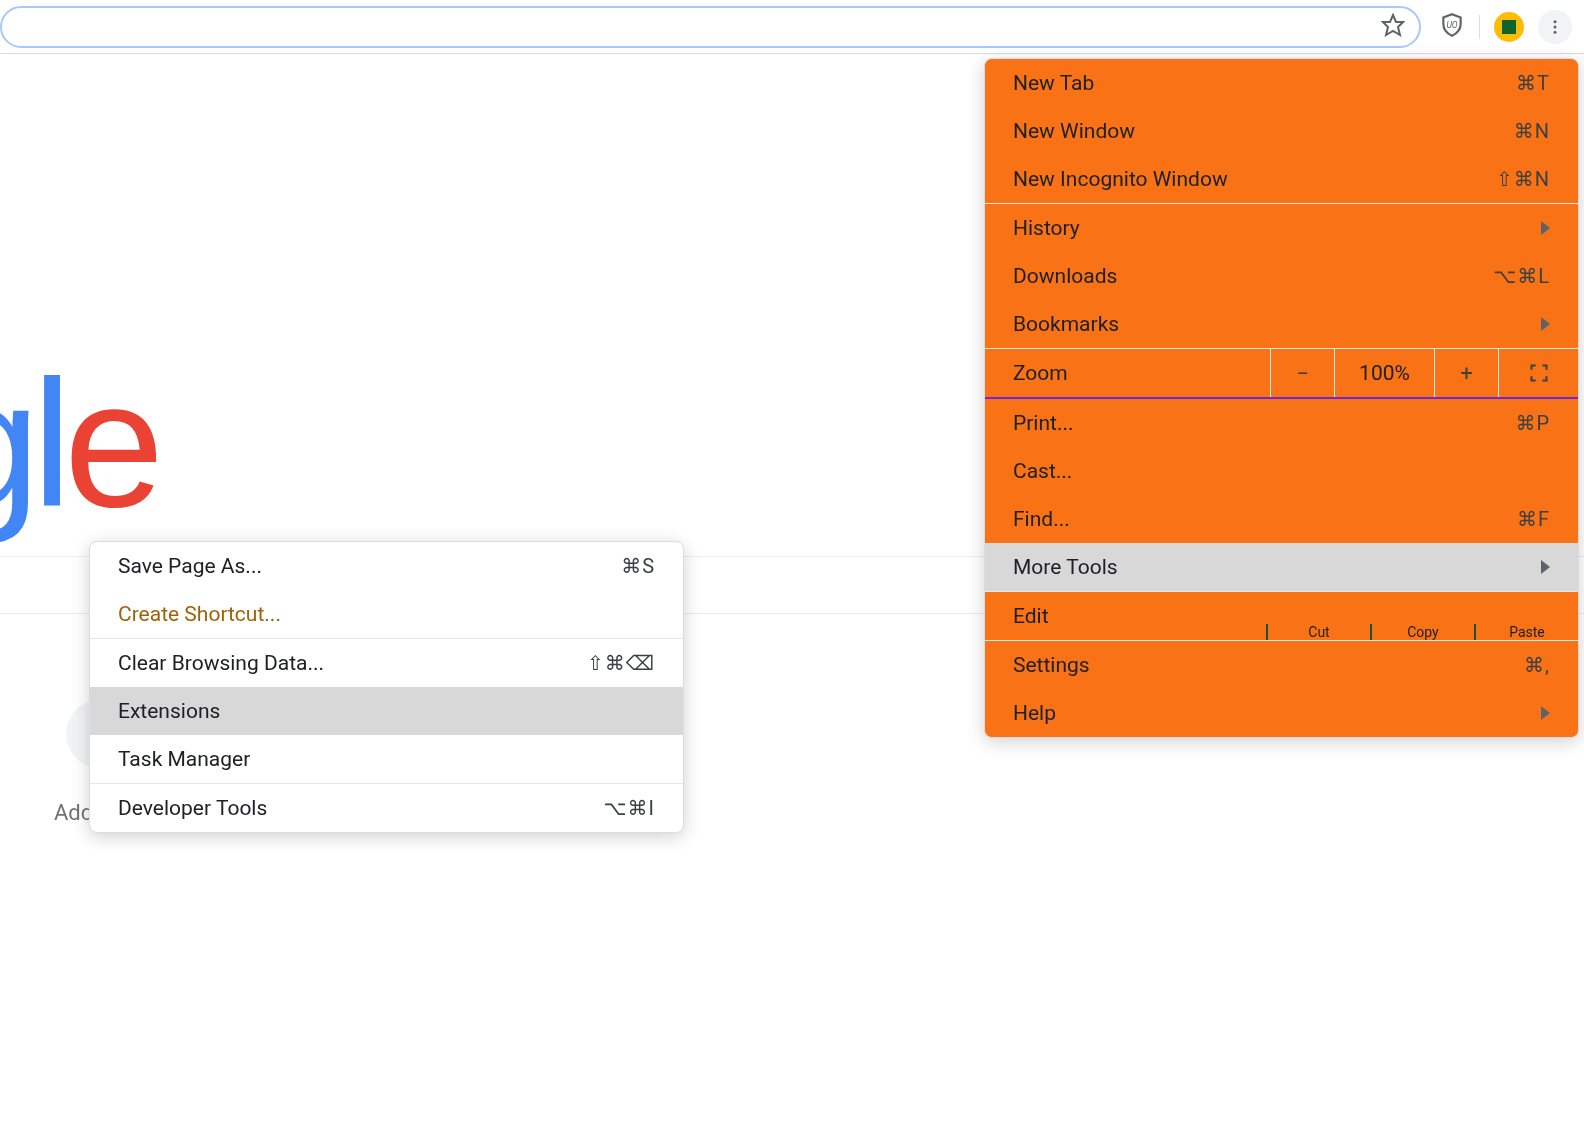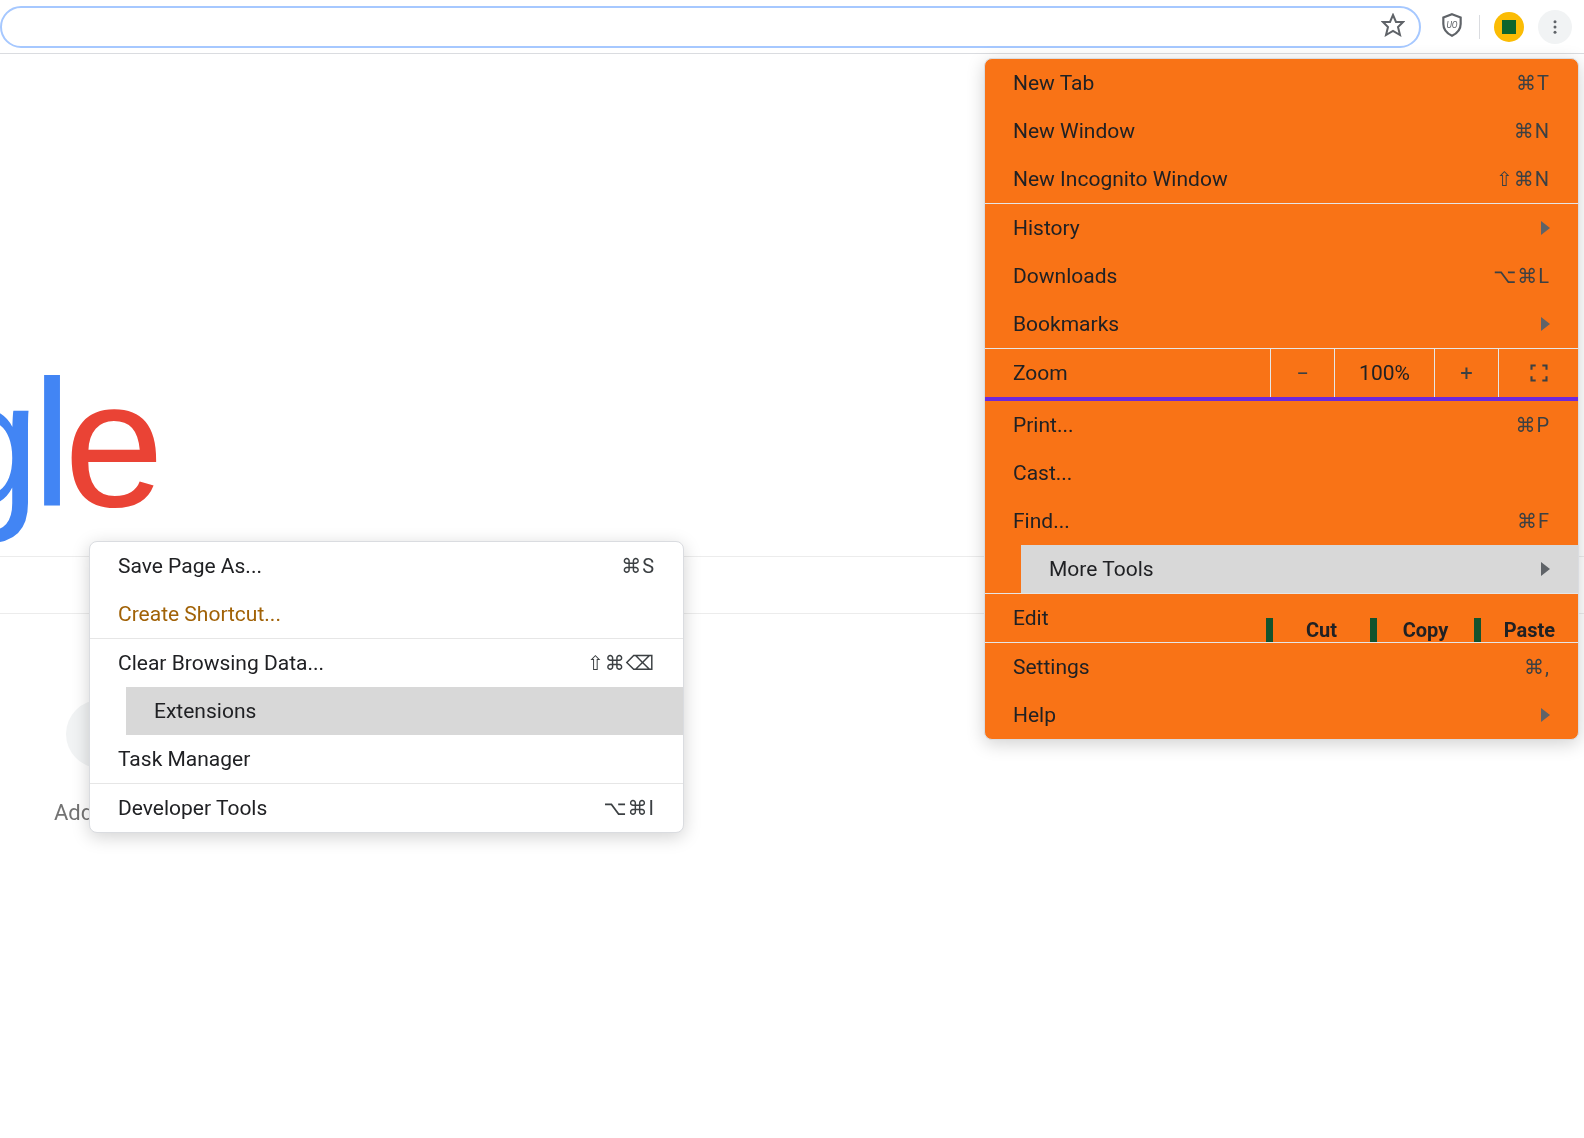--- a/index.html
+++ b/index.html
@@ -132,29 +132,29 @@
     color: #202124;
     overflow: hidden;
   }
   .menu-item {
     display: flex;
     align-items: center;
     justify-content: space-between;
     padding: 12px 28px;
     cursor: default;
   }
-  .menu-item.highlight { background: #d8d8d8; margin-left: 36px; }
+  .menu-item.highlight { background: #d8d8d8; }
   .menu-sep { height: 1px; background: #e6e6e6; }
   .menu-shortcut { color: #3c4043; font-size: 20px; letter-spacing: 1px; }
 
   .zoom-row {
     display: flex;
     align-items: stretch;
     border-top: 1px solid #e6e6e6;
-    border-bottom: 4px solid #6d28d9;
+    border-bottom: 2px solid #6d28d9;
     justify-content: flex-end;
   }
   .zoom-label { flex: 1; padding: 12px 28px; }
   .zoom-cell {
     width: 64px;
     display: flex; align-items: center; justify-content: center;
     border-left: 1px solid #e6e6e6;
     font-size: 22px;
     color: #3c4043;
   }
@@ -163,24 +163,23 @@
 
   .edit-row {
     display: flex;
     align-items: flex-end;
     border-top: 1px solid #e6e6e6;
     border-bottom: 1px solid #e6e6e6;
   }
   .edit-label { flex: 1; padding: 12px 28px; }
   .edit-cell {
     width: 104px;
-    border-left: 7px solid #14532d;
+    border-left: 2px solid #14532d;
     display:flex; align-items:center; justify-content:center;
-    font-size: 20px;
-    font-weight: bold;
+    font-size: 14px;
   }
 
   
   .submenu {
     position: absolute;
     top: 541px;
     left: 89px;
     width: 595px;
     background: #fff;
     border: 1px solid #dadce0;

